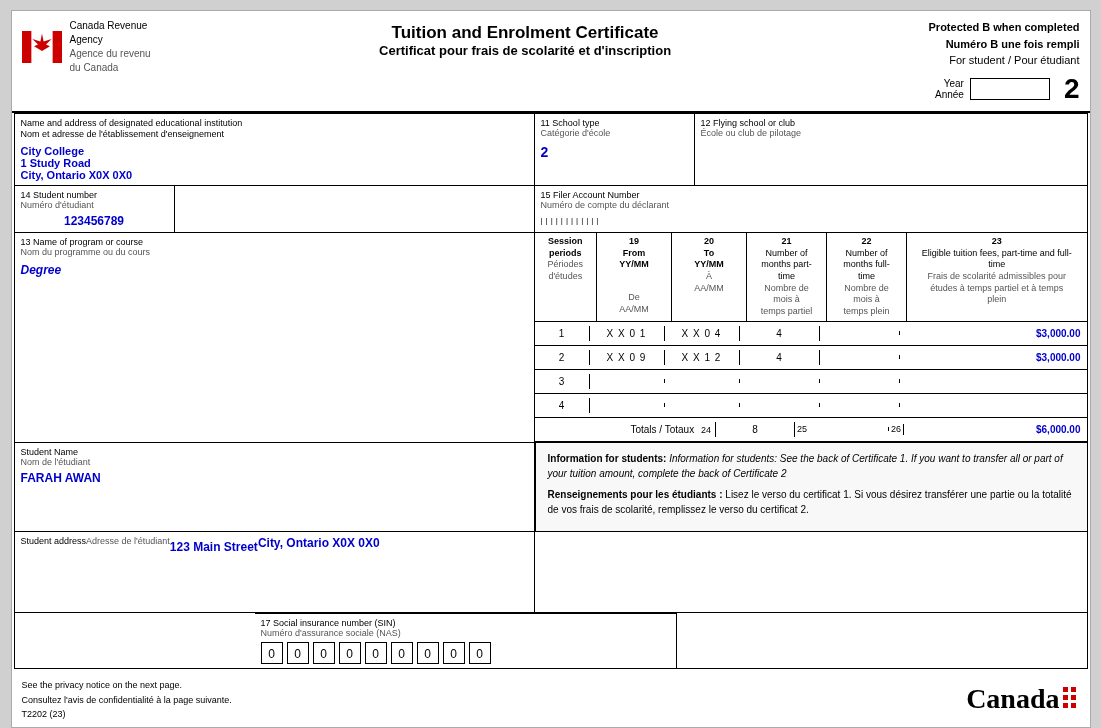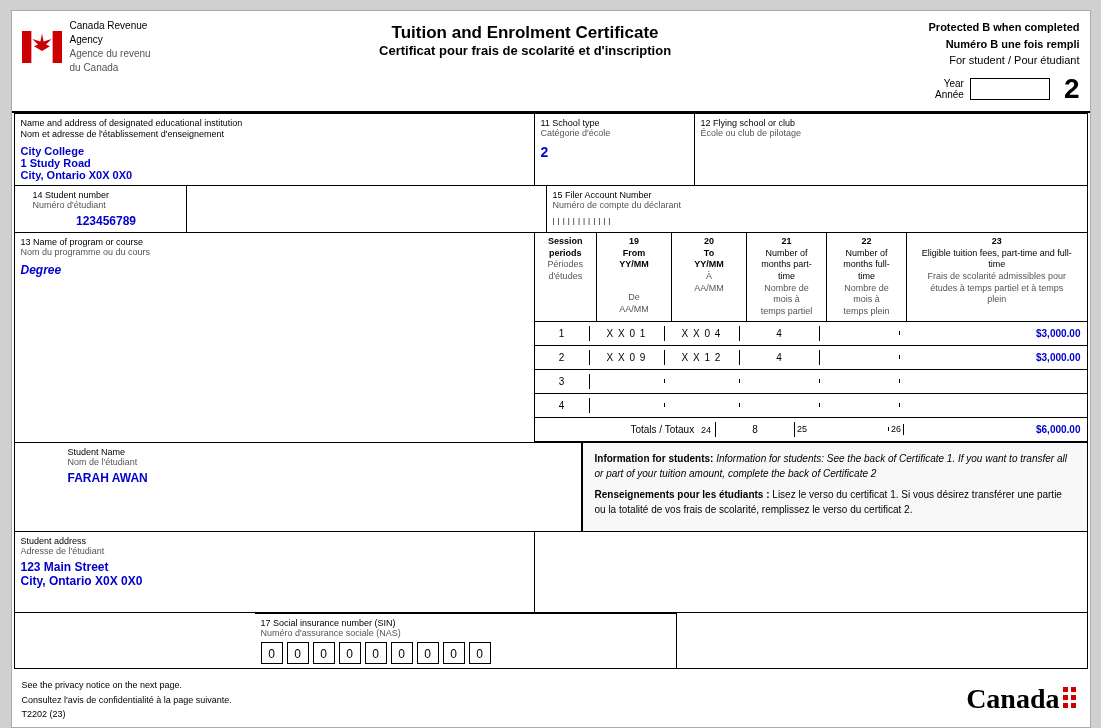--- a/index.html
+++ b/index.html
@@ -108,21 +108,20 @@
       padding: 4px 6px;
     }
     .flying-cell {
       flex: 1;
       padding: 4px 6px;
     }
     
     .row2 {
       display: flex;
       border-bottom: 1px solid #000;
-      padding-left: 12px;
     }
     .student-num-cell {
       flex: 0 0 520px;
       border-right: 1px solid #000;
       display: flex;
     }
     .student-num-inner {
       flex: 0 0 160px;
       border-right: 1px solid #000;
       padding: 4px 6px;
@@ -187,21 +186,20 @@
     .totals-row {
       display: flex;
       border-bottom: 1px solid #000;
       align-items: center;
       min-height: 24px;
     }
     
     .row4 {
       display: flex;
       border-bottom: 1px solid #000;
-      padding-left: 47px;
     }
     .student-name-cell {
       flex: 0 0 520px;
       border-right: 1px solid #000;
       padding: 4px 6px;
     }
     
     .info-box {
       flex: 1;
       background: #f8f8f8;
@@ -214,21 +212,20 @@
     
     .row5 {
       display: flex;
       border-bottom: 1px solid #000;
     }
     .student-addr-cell {
       flex: 0 0 520px;
       border-right: 1px solid #000;
       padding: 4px 6px;
       display: flex;
-      flex-direction: column;
     }
     
     .row6 {
       display: flex;
     }
     .sin-spacer { flex: 0 0 240px; }
     .sin-cell {
       flex: 1;
       border-right: 1px solid #000;
       border-top: 1px solid #000;

